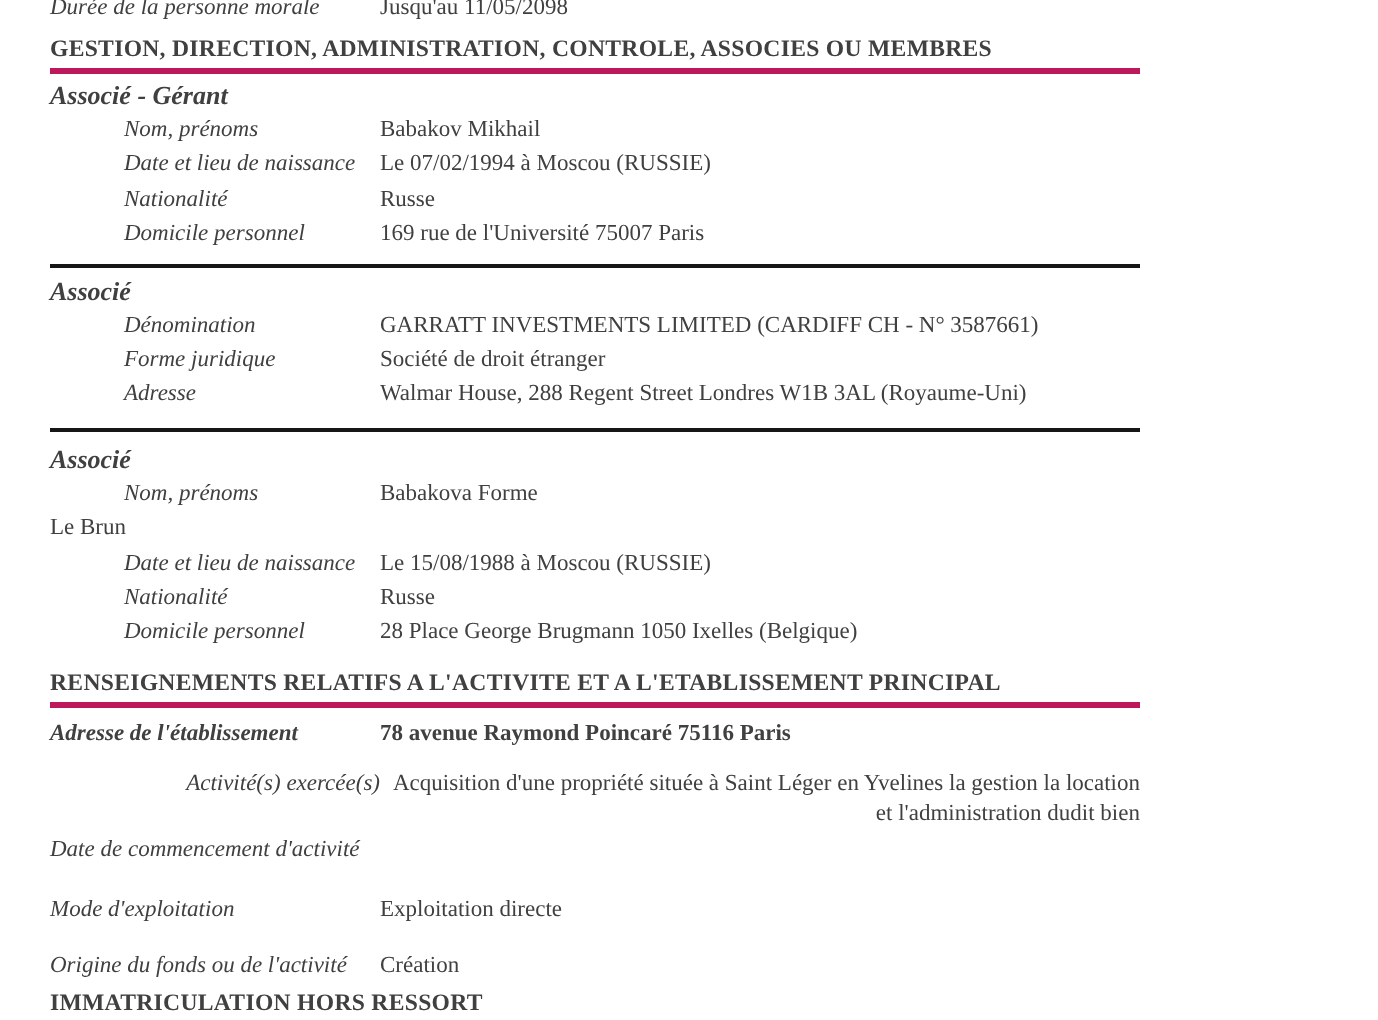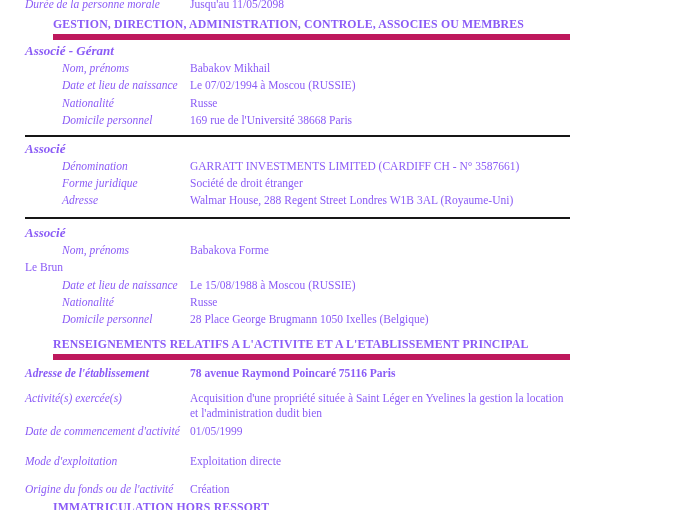--- a/index.html
+++ b/index.html
@@ -2,21 +2,21 @@
 <html><head>
 <meta charset="utf-8">
 <style>
   html,body { margin:0; padding:0; background:#ffffff; }
   .page {
     position:relative;
     width:689px; height:510px;
     background:#ffffff;
     overflow:hidden;
     font-family:"Liberation Serif","DejaVu Serif",serif;
-    color:#8b5cf6;
+    color:#404040;
   }
   .content {
     position:absolute;
     left:25px; top:0;
     width:545px;
   }
   .row {
     display:grid;
     grid-template-columns:165px 1fr;
     font-size:11.5px;
@@ -24,22 +24,21 @@
   }
   .row .label { font-style:italic; }
   .row.indent .label { padding-left:37px; }
   .toprow { margin-top:-3px; line-height:15px; }
   .heading {
     font-weight:bold;
     font-size:11.8px;
     line-height:13px;
     letter-spacing:0.15px;
     padding-bottom:3px;
-    border-bottom:6px solid #be185d;
-    margin-left:28px;
+    border-bottom:3px solid #be185d;
   }
   .heading1 { margin-top:6px; }
   .heading2 { margin-top:9px; }
   .heading3 { margin-top:2px; border-bottom-width:4px; padding-bottom:2px; }
   .block-title {
     font-weight:bold;
     font-style:italic;
     font-size:13px;
     line-height:14px;
   }
@@ -47,23 +46,23 @@
   .title2 { margin-top:5px; }
   .title3 { margin-top:7px; }
   .rows { margin-top:2px; }
   .divider {
     border:0;
     border-top:2px solid #161616;
     margin:5px 0 0 0;
   }
   .divider2 { margin-top:7px; }
   .row-adresse-etab { margin-top:5px;font-weight:bold; }
-  .row-activites { margin-top:8px; }
+  .row-activites { margin-top:8px;text-align:right; }
   .row-activites .value { line-height:15px; padding-top:1px; }
-  .row-date-activite { margin-top:2px; }
+  .row-date-activite { margin-top:2px;gap:37px; }
   .row-origine { margin-top:11px; }
   .row-mode { margin-top:12px; }
 </style>
 </head>
 <body>
 
 <div class="page">
   <div class="content">
 
     <div class="row toprow">
@@ -82,21 +81,21 @@
       <div class="row indent">
         <span class="label">Date et lieu de naissance</span>
         <span class="value">Le 07/02/1994 à Moscou (RUSSIE)</span>
       </div>
       <div class="row indent">
         <span class="label">Nationalité</span>
         <span class="value">Russe</span>
       </div>
       <div class="row indent">
         <span class="label">Domicile personnel</span>
-        <span class="value">169 rue de l'Université 38668 Paris</span>
+        <span class="value">169 rue de l'Université 75007 Paris</span>
       </div>
     </div>
 
     <hr class="divider">
 
     <div class="block-title title2">Associé</div>
     <div class="rows">
       <div class="row indent">
         <span class="label">Dénomination</span>
         <span class="value">GARRATT INVESTMENTS LIMITED (CARDIFF CH - N° 3587661)</span>
@@ -141,21 +140,20 @@
     <div class="row row-adresse-etab">
       <span class="label">Adresse de l'établissement</span>
       <span class="value">78 avenue Raymond Poincaré 75116 Paris</span>
     </div>
     <div class="row row-activites">
       <span class="label">Activité(s) exercée(s)</span>
       <span class="value">Acquisition d'une propriété située à Saint Léger en Yvelines la gestion la location et l'administration dudit bien</span>
     </div>
     <div class="row row-date-activite">
       <span class="label">Date de commencement d'activité</span>
-      <span class="value">01/05/1999</span>
     </div>
     <div class="row row-mode">
       <span class="label">Mode d'exploitation</span>
       <span class="value">Exploitation directe</span>
     </div>
     <div class="row row-origine">
       <span class="label">Origine du fonds ou de l'activité</span>
       <span class="value">Création</span>
     </div>
 

